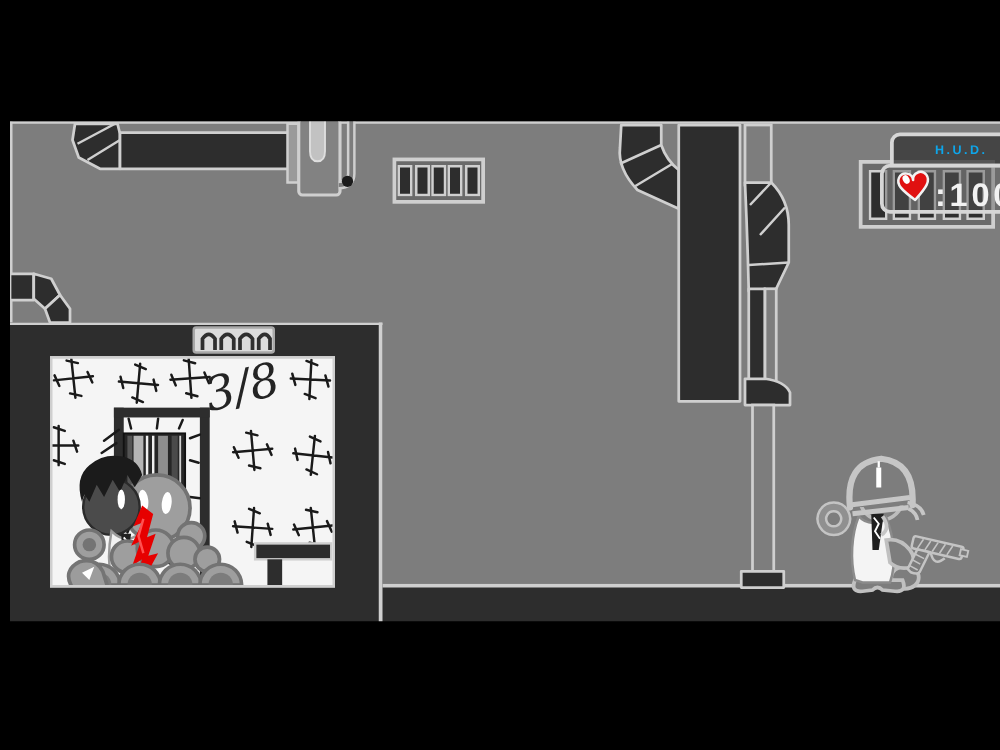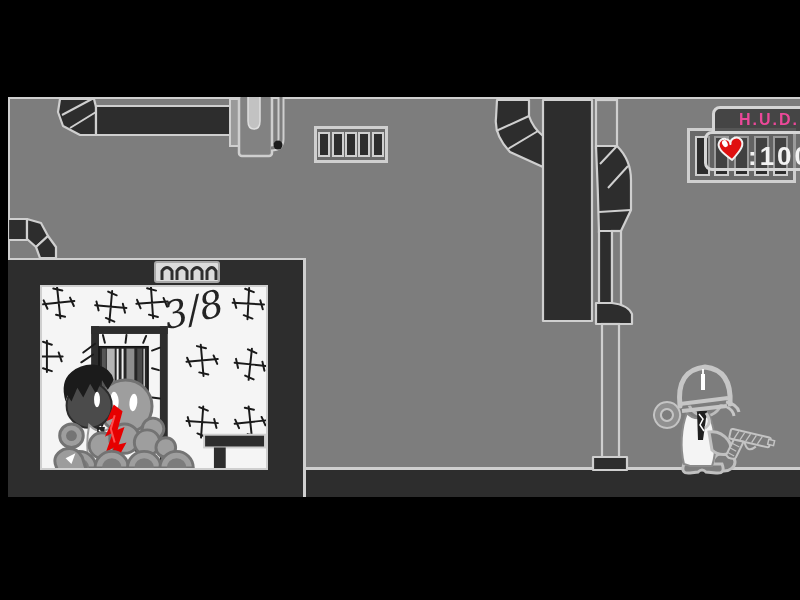--- a/index.html
+++ b/index.html
@@ -32,21 +32,21 @@
   .vent-mid .slat{width:8px;height:21px;}
   .vent-hud{left:687px;top:128px;width:109px;height:55px;}
   .vent-hud .slat{width:11px;height:36px;}
   .vent-arch{left:154px;top:261px;width:66px;height:22px;background:#dcdcdc;border:2px solid #a8a8a8;
              border-radius:3px;box-sizing:border-box;z-index:4;}
 
   
   .hud-title-box{left:712px;top:106px;width:114px;height:28px;background:rgba(55,55,55,.8);
                  border:3px solid #d6d6d6;border-radius:8px 8px 0 0;box-sizing:border-box;z-index:5;
                  display:flex;align-items:center;justify-content:center;}
-  .hud-title{color:#ec4899;font-weight:bold;font-size:16px;letter-spacing:2px;}
+  .hud-title{color:#0ea5e9;font-weight:bold;font-size:10px;letter-spacing:2px;}
   .hud-body{left:704px;top:131px;width:122px;height:40px;background:rgba(90,90,90,.45);
             border:3px solid #d6d6d6;border-radius:8px;box-sizing:border-box;z-index:5;overflow:hidden;}
   .hud-heart{position:absolute;left:9px;top:1px;width:30px;height:28px;}
   .hud-health{position:absolute;left:41px;top:7px;color:var(--c-hud_text,#f2f2f2);
               font-weight:bold;font-size:26px;line-height:30px;letter-spacing:3px;}
 
   
   svg{overflow:hidden;}
   .duct{fill:var(--c-dark,#2d2d2d);stroke:var(--c-outline,#cfcfcf);stroke-width:2.2;stroke-linejoin:round;}
   .tube{fill:var(--c-wall,#7d7d7d);stroke:var(--c-outline,#cfcfcf);stroke-width:2.2;}

